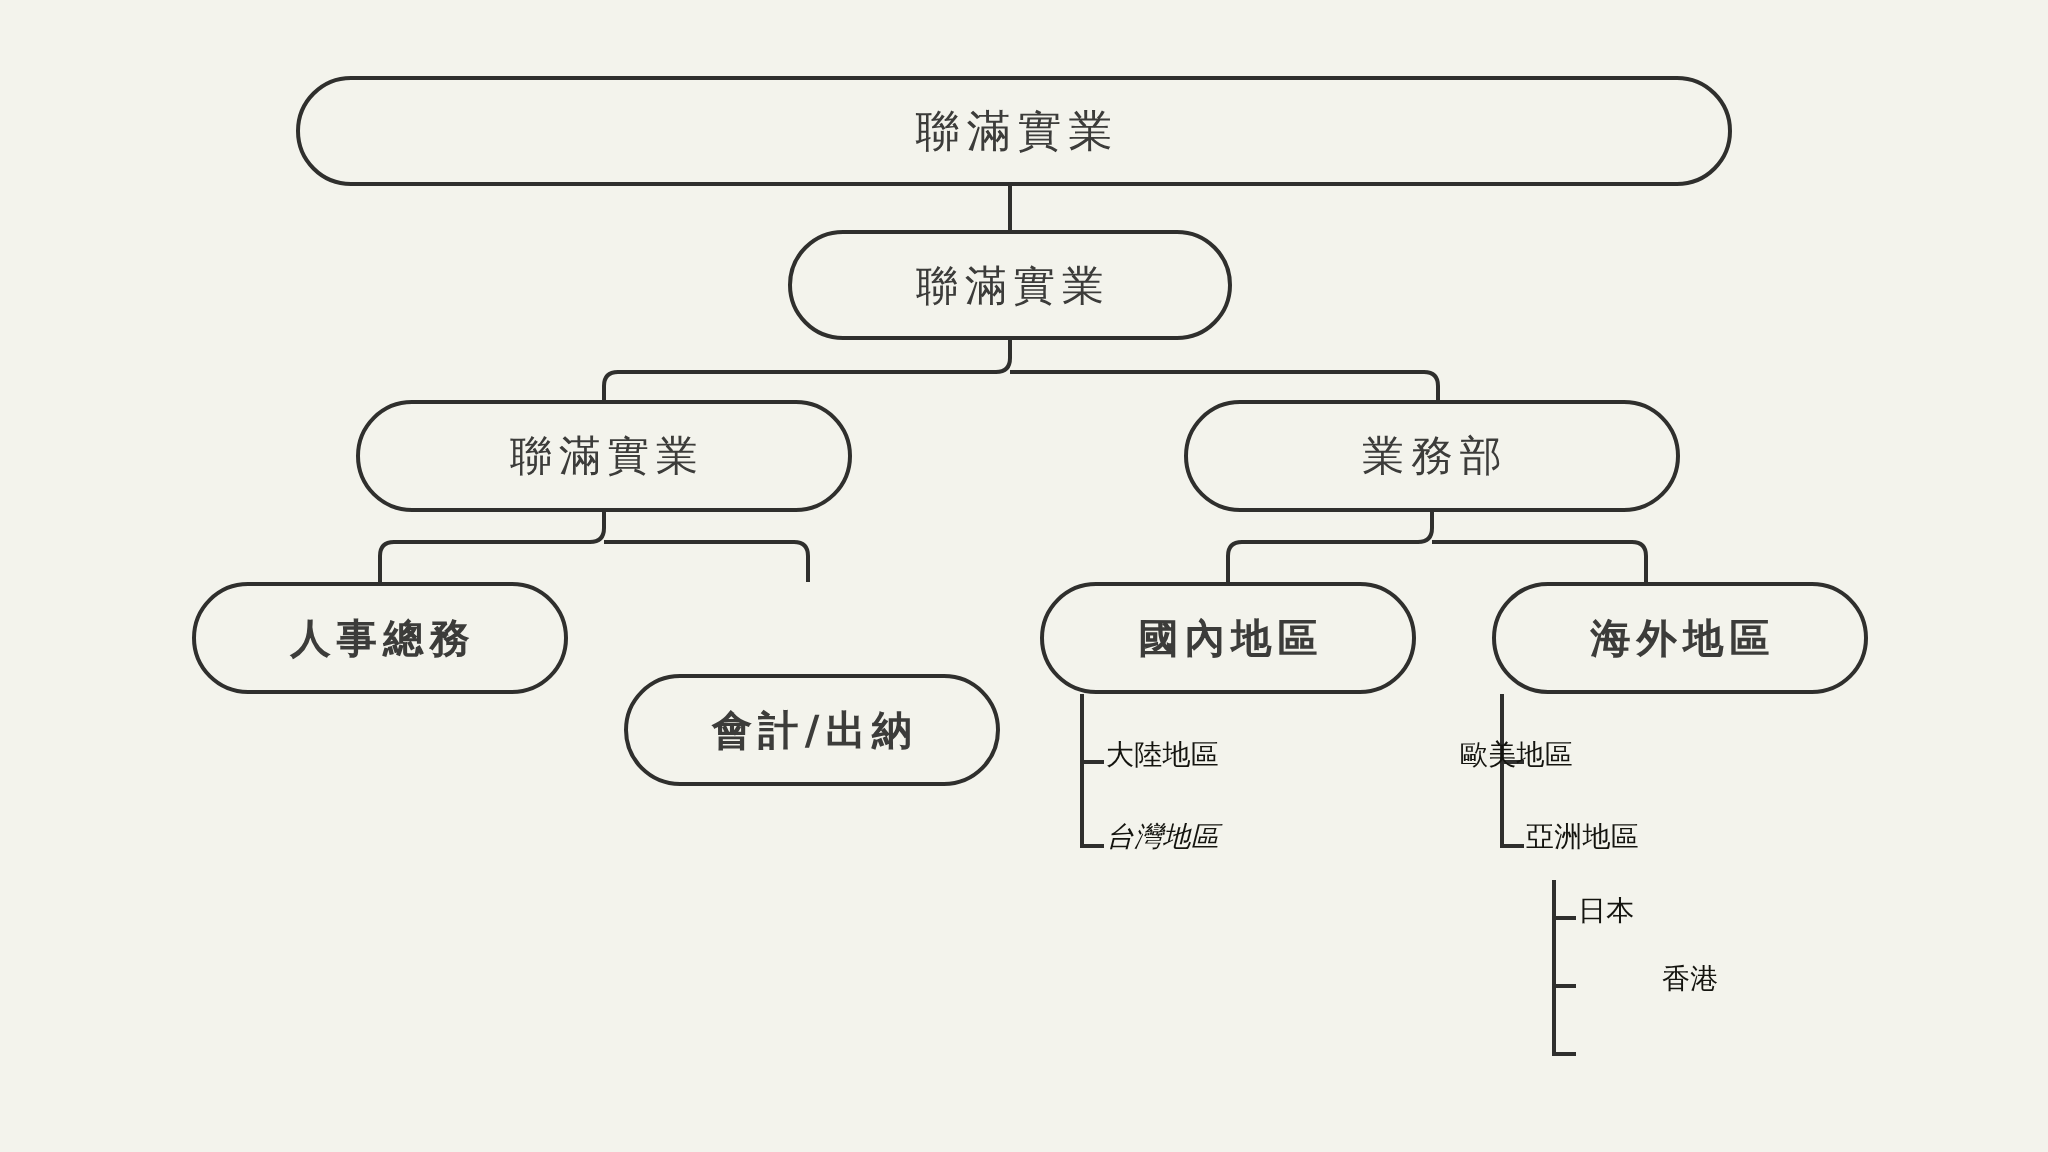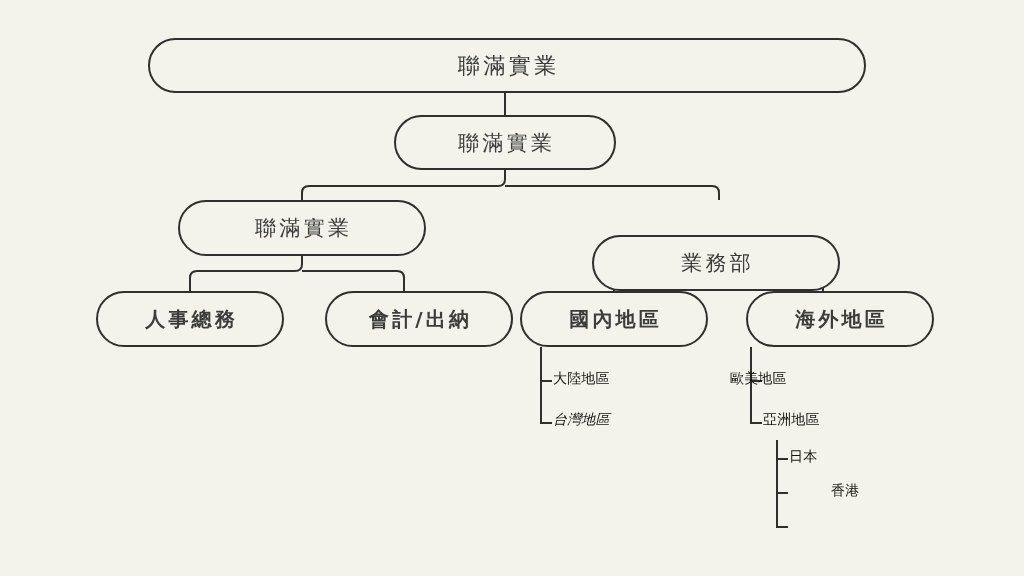--- a/index.html
+++ b/index.html
@@ -62,31 +62,30 @@
     width: 248px;
     height: 56px;
     font-size: 21px;
   }
   .node-sales {
     left: 592px;
     top: 200px;
     width: 248px;
     height: 56px;
     font-size: 21px;
-    margin-top: 35px;
   }
   .node-l4 {
     top: 291px;
     height: 56px;
     width: 188px;
     font-size: 20px;
     font-weight: bold;
   }
   .node-hr    { left: 96px; }
-  .node-acct  { left: 325px; }
+  .node-acct  { left: 312px; margin-top: 46px; }
   .node-dom   { left: 520px; }
   .node-ovs   { left: 746px; }
 
   .leaf-label {
     position: absolute;
     color: #14140f;
     font-family: "DejaVu Sans", "Liberation Sans", sans-serif;
     font-size: 14px;
     letter-spacing: 0.01em;
     white-space: nowrap;

